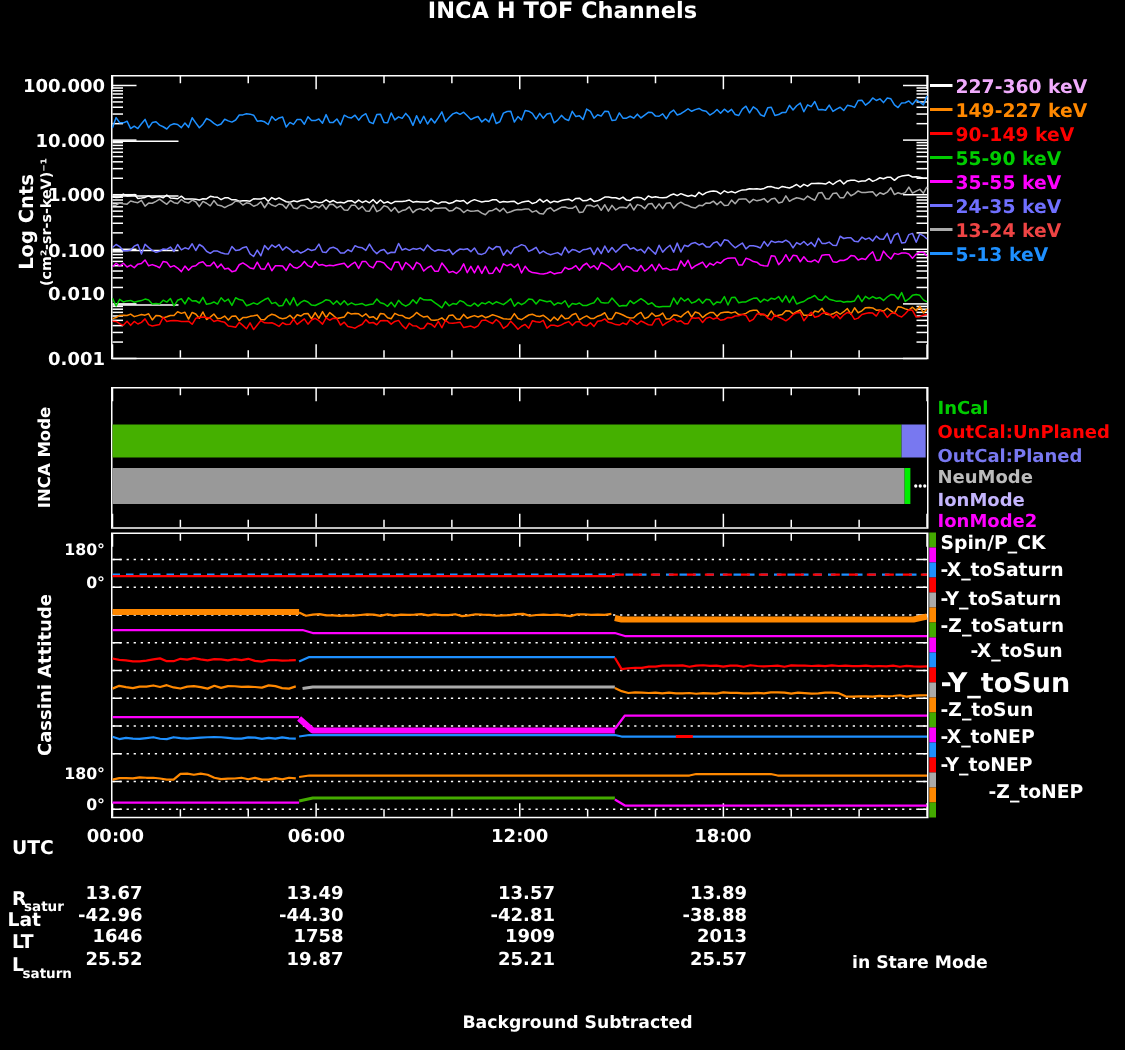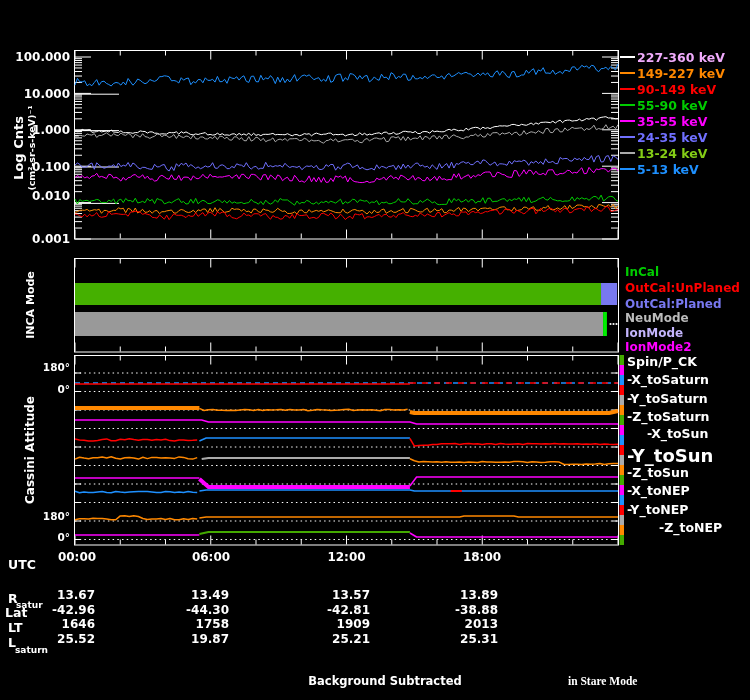--- a/index.html
+++ b/index.html
@@ -9,20 +9,21 @@
   .rot{position:absolute;transform:translate(-50%,-50%) rotate(-90deg);
        text-align:center;color:#fff;font-weight:bold;white-space:nowrap;}
   .rot .l1{font-size:13px;}
   .rot .l2{font-size:9.5px;font-weight:bold;}
   svg{position:absolute;left:0;top:0;}
 </style>
 </head>
 <body>
 
 <div id="stage">
+  <div class="t" style="left:0;top:7;width:750px;text-align:center;font-size:15px;">INCA H TOF Channels</div>
 
   <svg id="plot" width="750" height="700" viewBox="0 0 750 700">
       <rect x="74.5" y="50.5" width="544" height="188.5" fill="none" stroke="#fff"></rect>
       <rect x="74.5" y="258.5" width="544" height="93.5" fill="none" stroke="#fff"></rect>
       <rect x="74.5" y="355.5" width="544" height="189.5" fill="none" stroke="#fff"></rect>
       <line x1="75" y1="50.5" x2="75" y2="59.5" stroke="#fff"></line>
       <line x1="75" y1="229.5" x2="75" y2="238.5" stroke="#fff"></line>
       <line x1="120.25" y1="50.5" x2="120.25" y2="55.5" stroke="#fff"></line>
       <line x1="120.25" y1="233.5" x2="120.25" y2="238.5" stroke="#fff"></line>
       <line x1="165.5" y1="50.5" x2="165.5" y2="55.5" stroke="#fff"></line>
@@ -300,34 +301,34 @@
   <div class="rot" style="left:24px;top:148px;">
     <div class="l1">Log Cnts</div>
     <div class="l2">(cm²-sr-s-keV)⁻¹</div>
   </div>
   <div class="rot" style="left:30px;top:305px;font-size:11px;">INCA Mode</div>
   <div class="rot" style="left:30px;top:450px;font-size:12px;">Cassini Attitude</div>
 
   <div class="t" style="left:8px;top:558px;font-size:12.5px;">UTC</div>
 
   <div class="t" style="left:275px;top:675px;width:220px;text-align:center;font-size:11.5px;">Background Subtracted</div>
-  <div class="t" style="left:568px;top:675px;font-size:11.5px;font-family:Liberation Serif, serif;">in Stare Mode</div>
+  <div class="t" style="left:568px;top:635px;font-size:11.5px;">in Stare Mode</div>
 <div class="t" style="top: 51px; left: 10px; width: 60px; text-align: right; font-size: 12px;">100.000</div>
     <div class="t" style="top: 87.5px; left: 10px; width: 60px; text-align: right; font-size: 12px;">10.000</div>
     <div class="t" style="top: 124px; left: 10px; width: 60px; text-align: right; font-size: 12px;">1.000</div>
     <div class="t" style="top: 160.5px; left: 10px; width: 60px; text-align: right; font-size: 12px;">0.100</div>
     <div class="t" style="top: 190px; left: 10px; width: 60px; text-align: right; font-size: 12px;">0.010</div>
     <div class="t" style="top: 233px; left: 10px; width: 60px; text-align: right; font-size: 12px;">0.001</div>
     <div class="t" style="top: 50.5px; left: 637px; color: #f0abfc; font-size: 12.5px;">227-360 keV</div>
     <div class="t" style="top: 66.5px; left: 637px; color: rgb(255, 136, 0); font-size: 12.5px;">149-227 keV</div>
     <div class="t" style="top: 82.5px; left: 637px; color: rgb(255, 0, 0); font-size: 12.5px;">90-149 keV</div>
     <div class="t" style="top: 98.5px; left: 637px; color: rgb(0, 204, 0); font-size: 12.5px;">55-90 keV</div>
     <div class="t" style="top: 114.5px; left: 637px; color: rgb(255, 0, 255); font-size: 12.5px;">35-55 keV</div>
     <div class="t" style="top: 130.5px; left: 637px; color: rgb(112, 112, 255); font-size: 12.5px;">24-35 keV</div>
-    <div class="t" style="top: 146.5px; left: 637px; color: #84cc16; font-size: 12.5px;">13-24 keV</div>
+    <div class="t" style="top: 146.5px; left: 637px; color: #ef4444; font-size: 12.5px;">13-24 keV</div>
     <div class="t" style="top: 162.5px; left: 637px; color: rgb(30, 144, 255); font-size: 12.5px;">5-13 keV</div>
     <div class="t" style="top: 266px; left: 625px; color: rgb(0, 204, 0); font-size: 12px;">InCal</div>
     <div class="t" style="top: 282px; left: 625px; color: rgb(255, 0, 0); font-size: 12px;">OutCal:UnPlaned</div>
     <div class="t" style="top: 298px; left: 625px; color: rgb(120, 120, 240); font-size: 12px;">OutCal:Planed</div>
     <div class="t" style="top: 312px; left: 625px; color: rgb(187, 187, 187); font-size: 12px;">NeuMode</div>
     <div class="t" style="top: 327px; left: 625px; color: #c4b5fd; font-size: 12px;">IonMode</div>
     <div class="t" style="top: 341px; left: 625px; color: rgb(255, 0, 255); font-size: 12px;">IonMode2</div>
     <div class="t" style="top: 354.5px; left: 627px; font-size: 12.5px;">Spin/P_CK</div>
     <div class="t" style="top: 373.05px; left: 627px; font-size: 12.5px;">-X_toSaturn</div>
     <div class="t" style="top: 391.6px; left: 627px; font-size: 12.5px;">-Y_toSaturn</div>
@@ -354,20 +355,20 @@
     <div class="t" style="top: 603.5px; left: 149px; width: 80px; text-align: right; font-size: 12px;">-44.30</div>
     <div class="t" style="top: 603.5px; left: 290px; width: 80px; text-align: right; font-size: 12px;">-42.81</div>
     <div class="t" style="top: 603.5px; left: 418px; width: 80px; text-align: right; font-size: 12px;">-38.88</div>
     <div class="t" style="top: 618px; left: 15px; width: 80px; text-align: right; font-size: 12px;">1646</div>
     <div class="t" style="top: 618px; left: 149px; width: 80px; text-align: right; font-size: 12px;">1758</div>
     <div class="t" style="top: 618px; left: 290px; width: 80px; text-align: right; font-size: 12px;">1909</div>
     <div class="t" style="top: 618px; left: 418px; width: 80px; text-align: right; font-size: 12px;">2013</div>
     <div class="t" style="top: 633px; left: 15px; width: 80px; text-align: right; font-size: 12px;">25.52</div>
     <div class="t" style="top: 633px; left: 149px; width: 80px; text-align: right; font-size: 12px;">19.87</div>
     <div class="t" style="top: 633px; left: 290px; width: 80px; text-align: right; font-size: 12px;">25.21</div>
-    <div class="t" style="top: 633px; left: 418px; width: 80px; text-align: right; font-size: 12px;">25.31</div>
+    <div class="t" style="top: 633px; left: 418px; width: 80px; text-align: right; font-size: 12px;">25.57</div>
     <div class="t" style="top: 592px; left: 8px; font-size: 12.5px;">R</div>
     <div class="t" style="top: 601px; left: 16px; font-size: 9px;">satur</div>
     <div class="t" style="top: 606px; left: 5px; font-size: 12.5px;">Lat</div>
     <div class="t" style="top: 621px; left: 8px; font-size: 12.5px;">LT</div>
     <div class="t" style="top: 636px; left: 8px; font-size: 12.5px;">L</div>
     <div class="t" style="top: 646px; left: 15px; font-size: 9px;">saturn</div>
   </div>
 
 </body></html>

